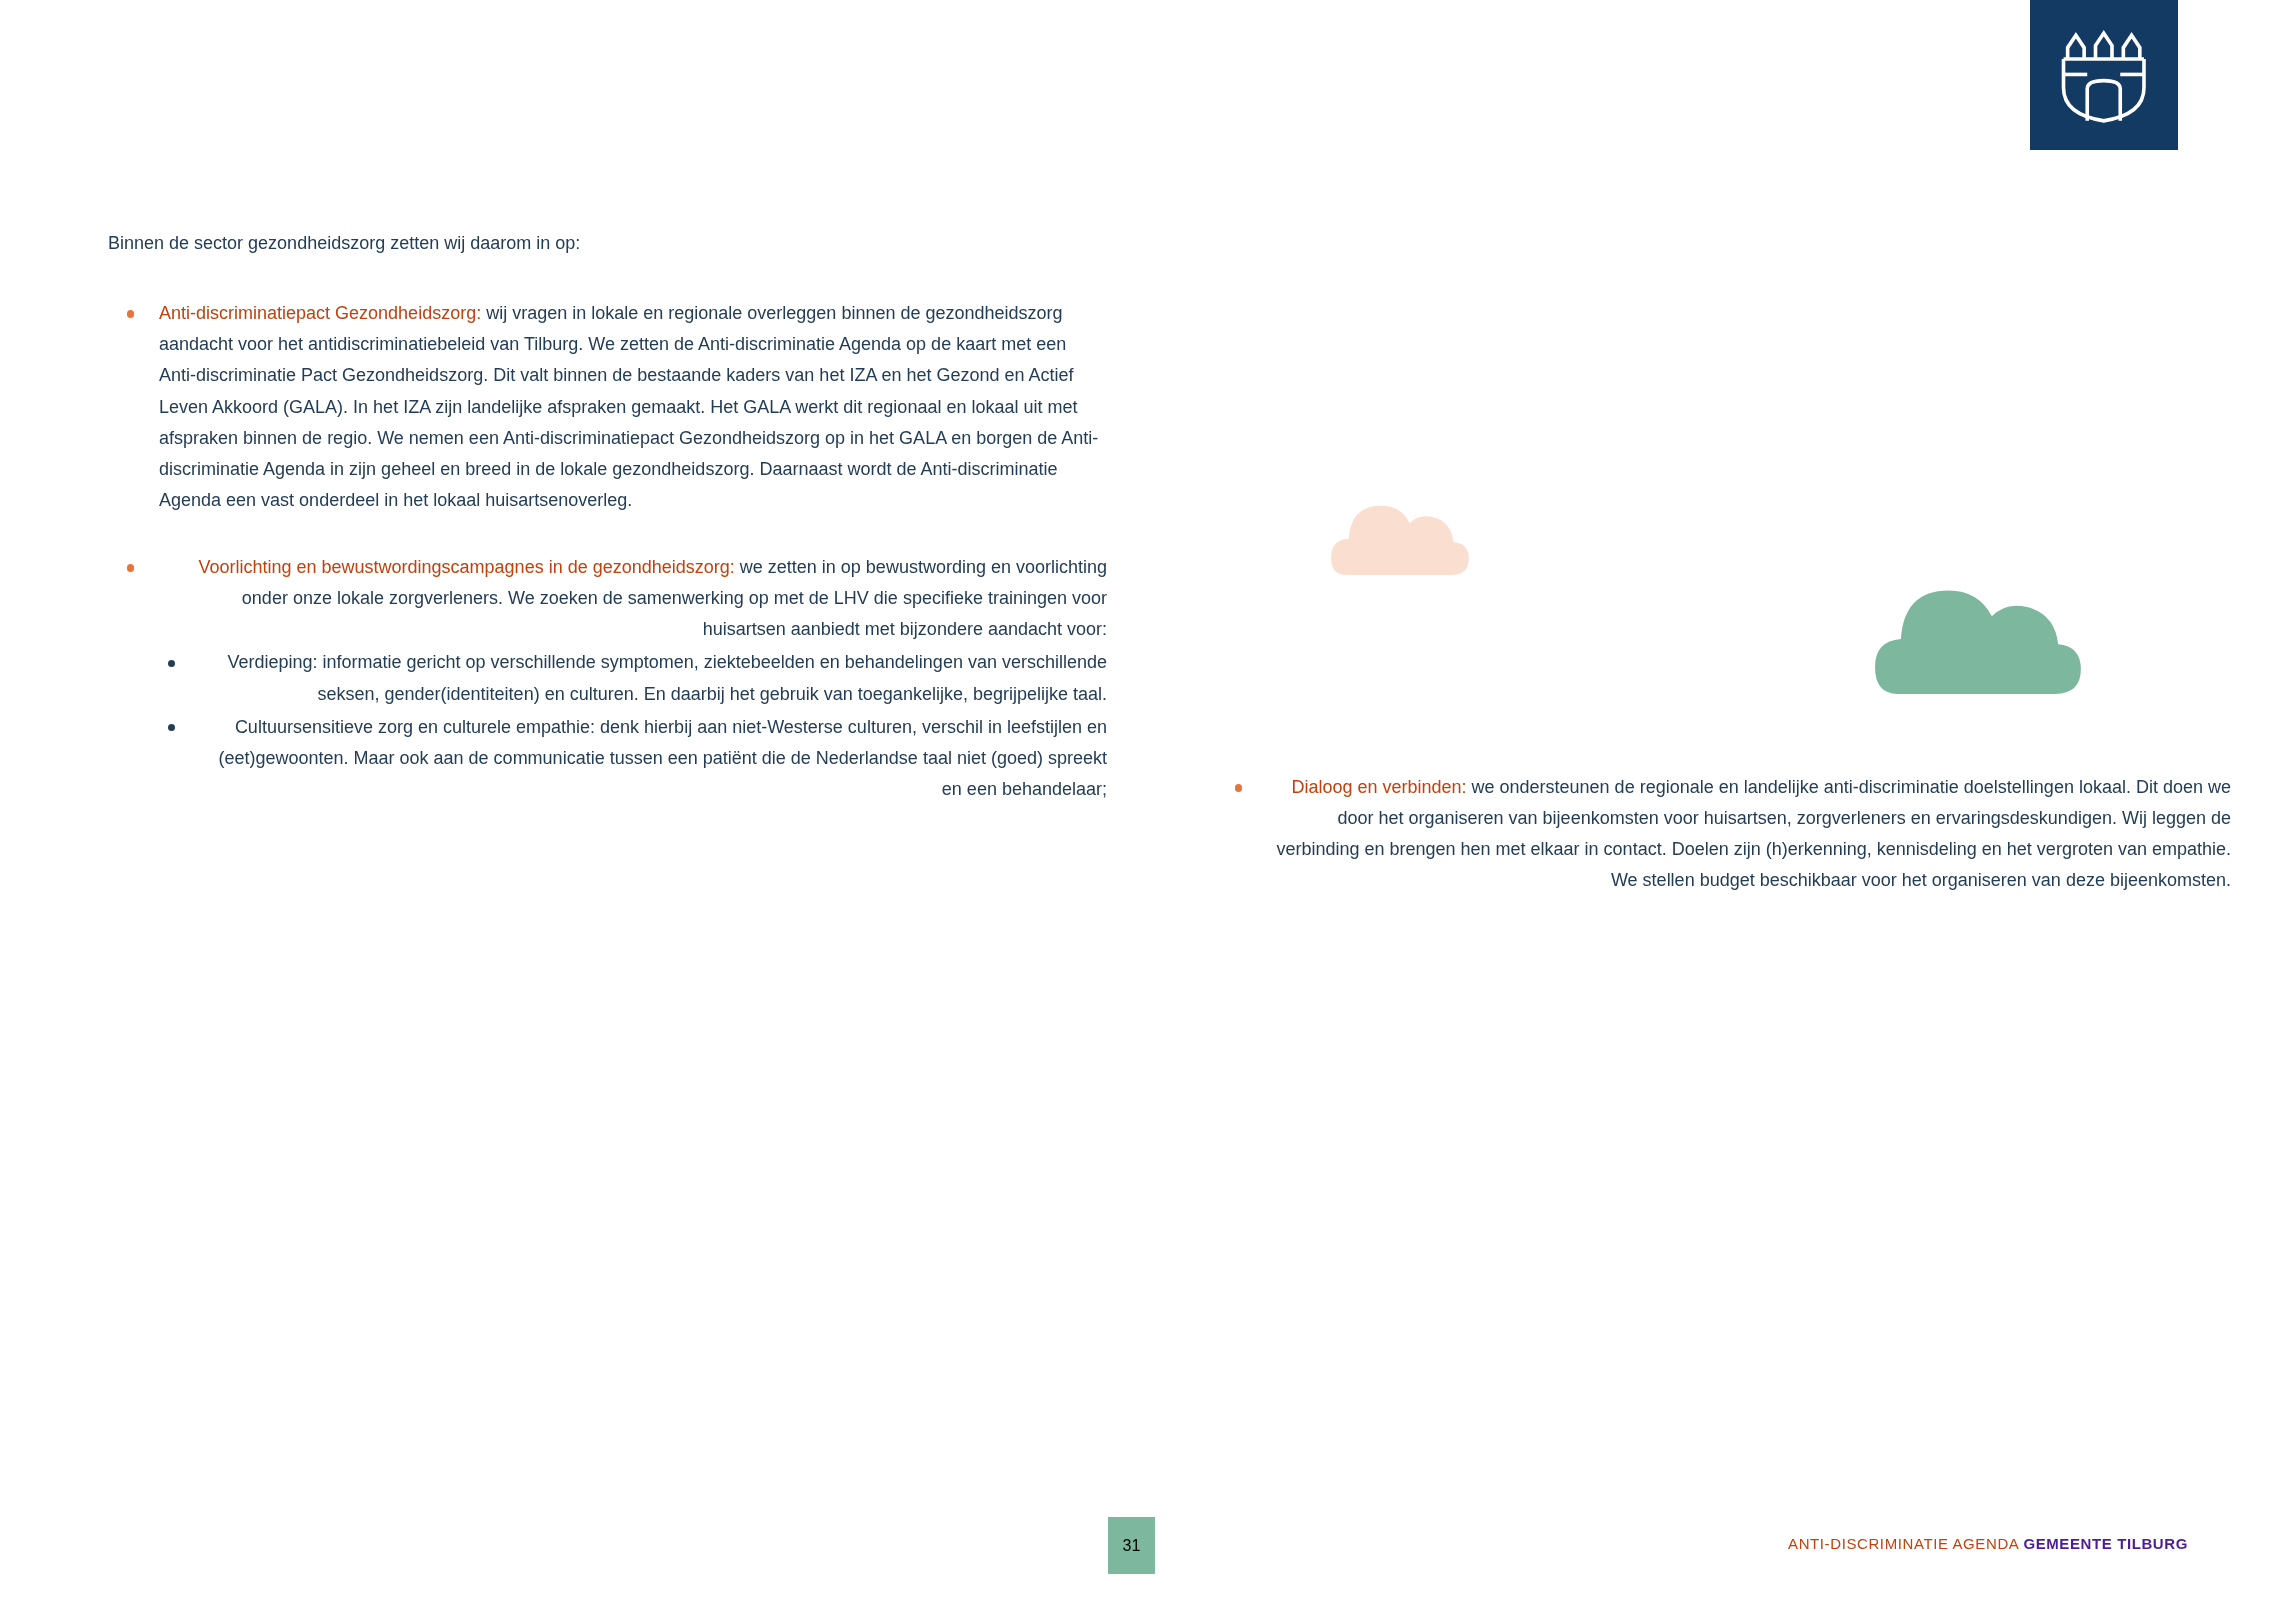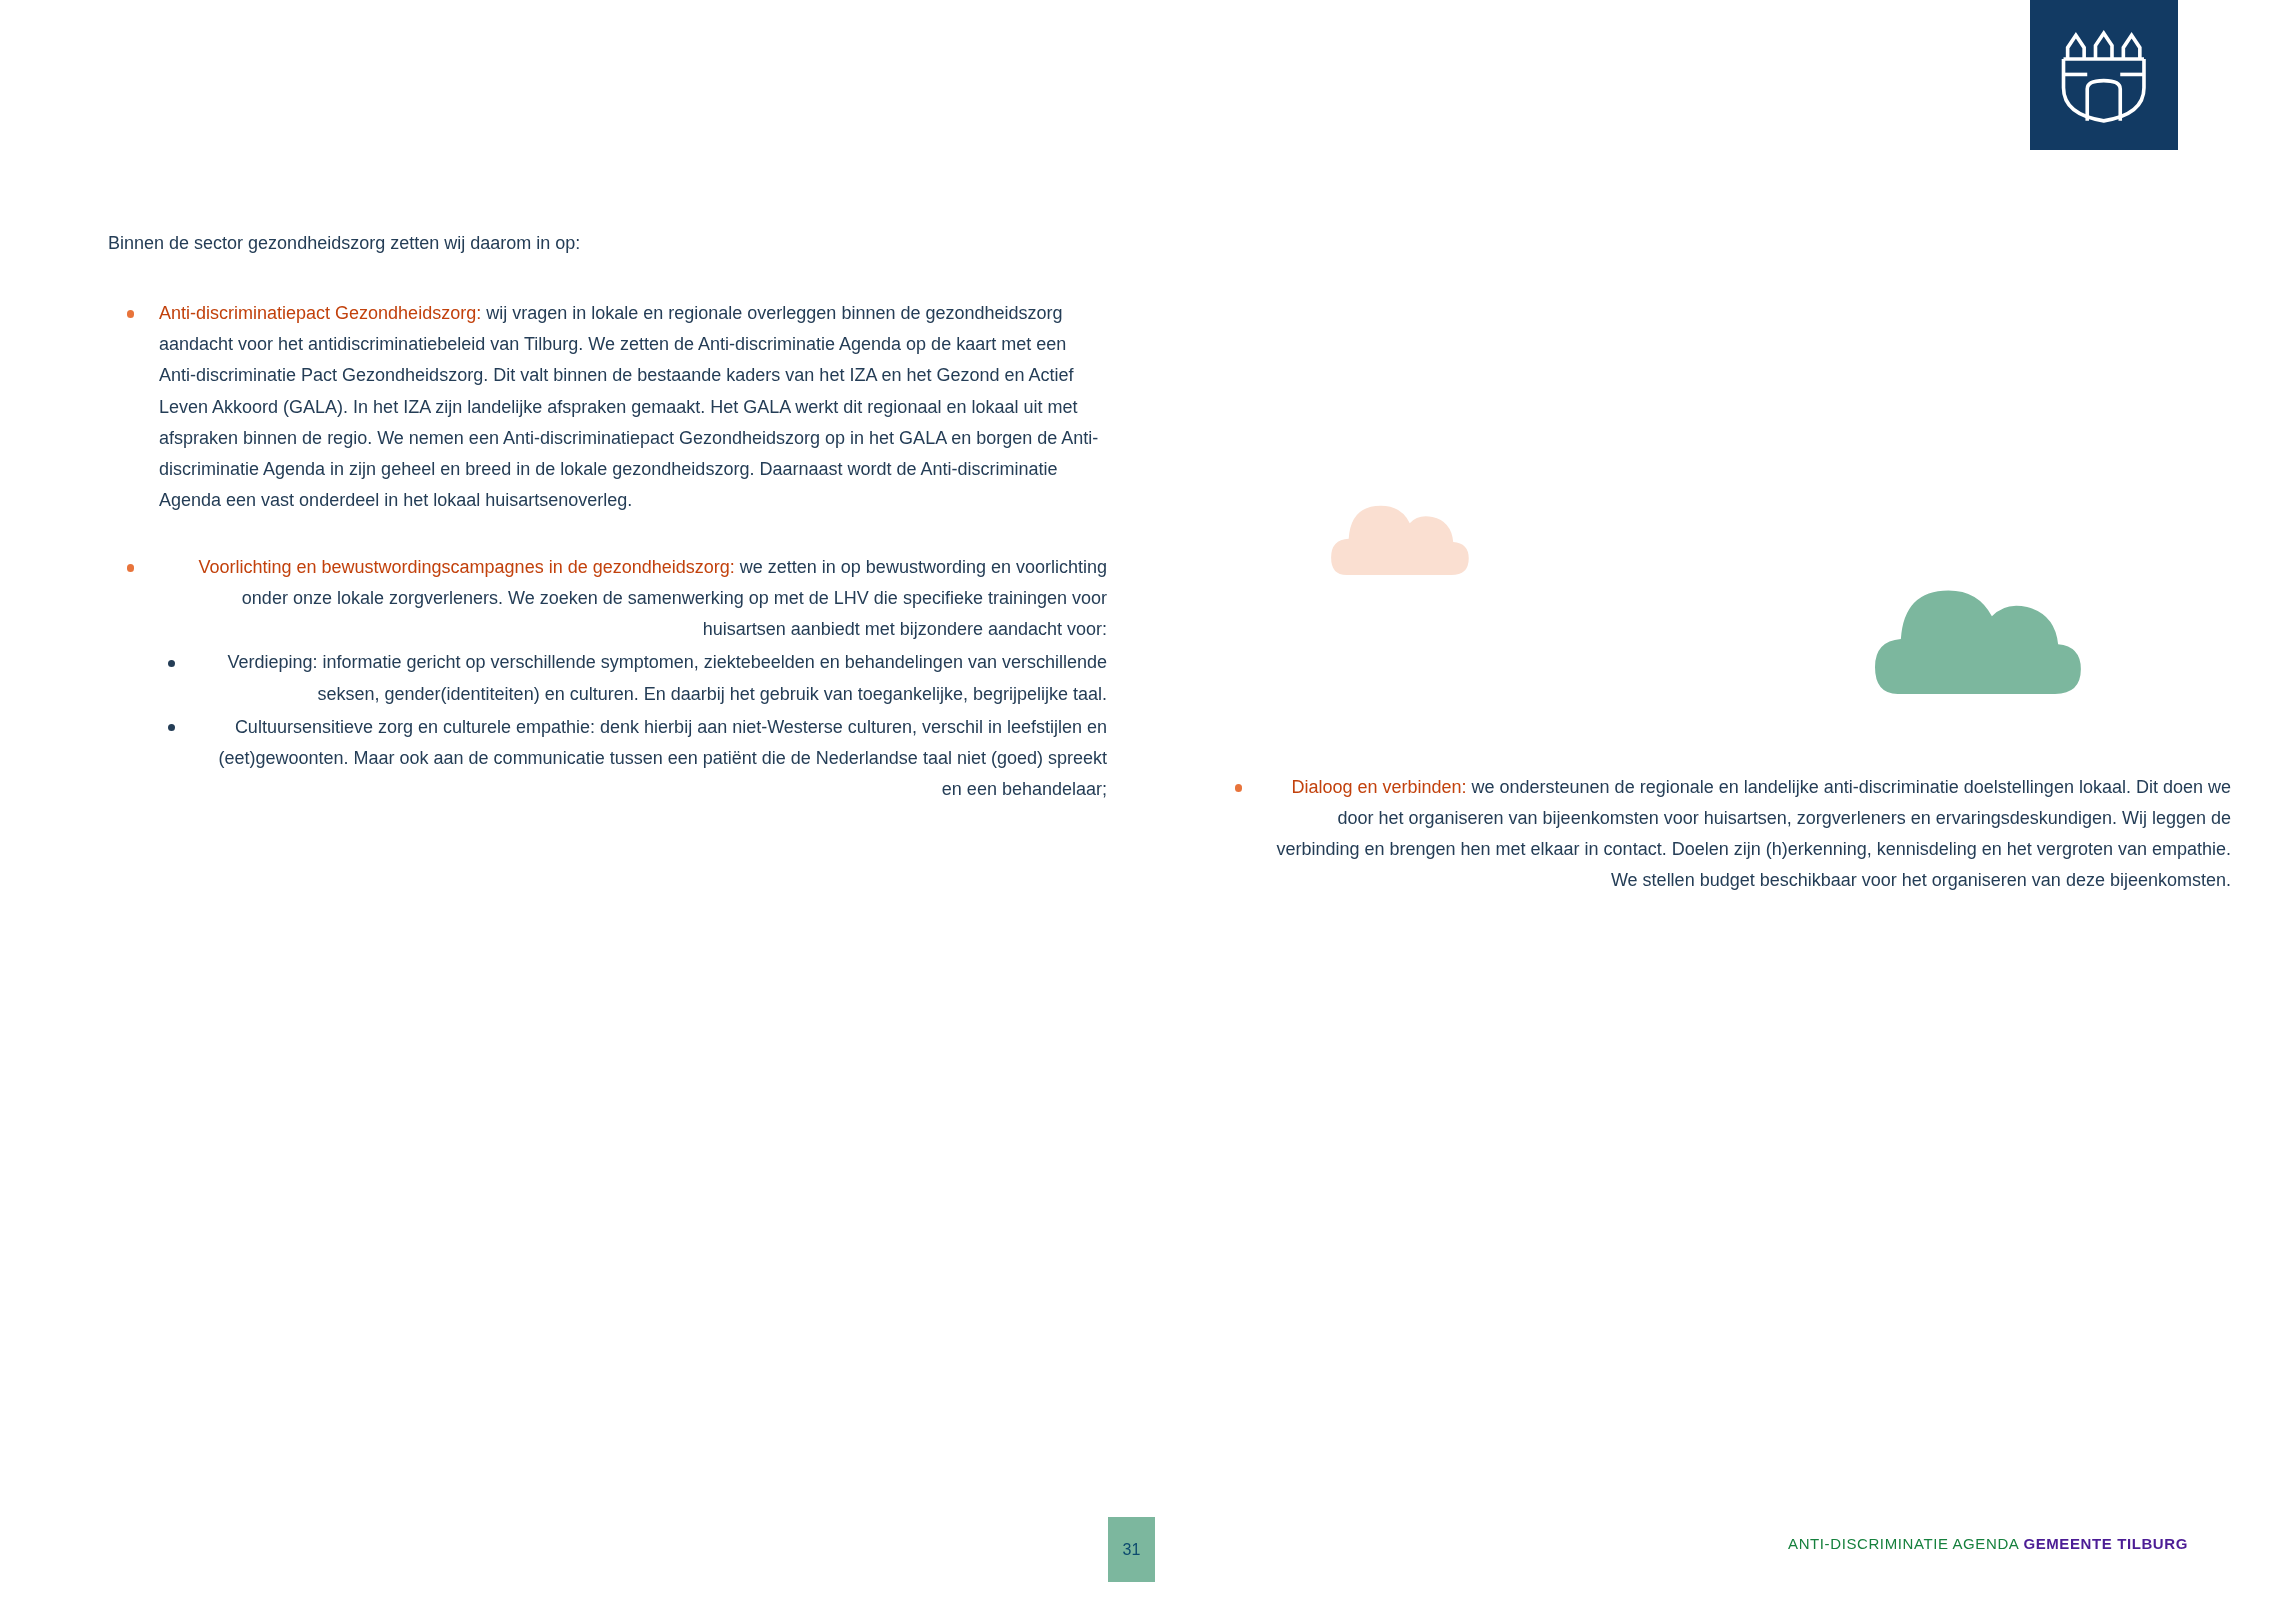--- a/index.html
+++ b/index.html
@@ -124,37 +124,37 @@
     border-radius: 50%;
     background: #243d56;
   }
 
   
   .page-number {
     position: absolute;
     left: 1108px;
     top: 1517px;
     width: 47px;
-    height: 65px;
+    height: 57px;
     background: #7cb79e;
-    color: #0c4a6e;
+    color: #000000;
     font-size: 16px;
     display: flex;
     align-items: center;
     justify-content: center;
   }
   .footer-label {
     position: absolute;
     right: 107px;
     top: 1535px;
     font-size: 15px;
     letter-spacing: 0.6px;
     white-space: nowrap;
   }
-  .footer-label .f1 { color: #15803d; }
+  .footer-label .f1 { color: #c2410c; }
   .footer-label .f2 { color: #4c1d95; font-weight: bold; }
 </style>
 </head>
 <body>
 
 <div class="page">
 
   <div class="logo-box">
     <svg viewBox="0 0 185 190" xmlns="http://www.w3.org/2000/svg">
       <g fill="none" stroke="#ffffff" stroke-width="7">

